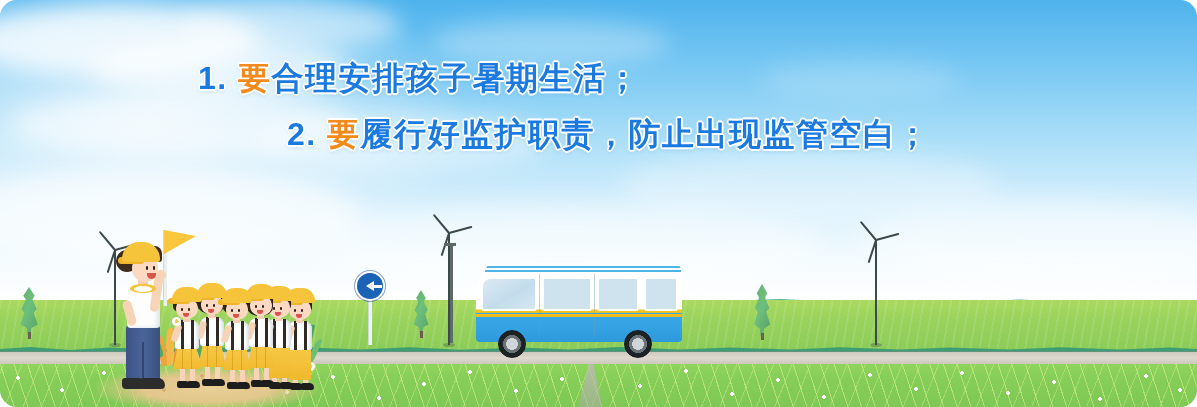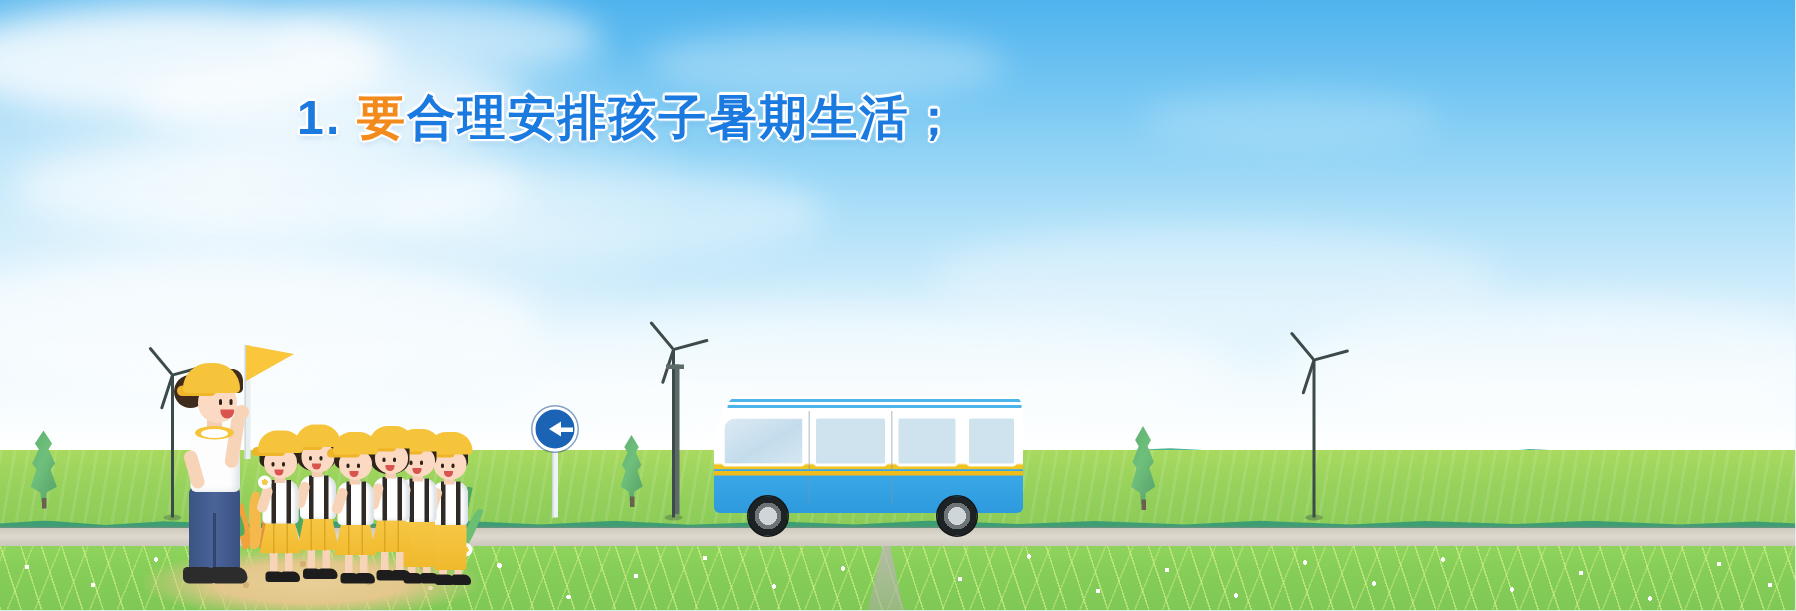--- a/index.html
+++ b/index.html
@@ -4,20 +4,21 @@
 <style>
   html,body{margin:0;padding:0;background:#fff;}
   body{font-family:"Liberation Sans","DejaVu Sans",sans-serif;}
 
   #banner{
     position:relative;
     width:1197px;
     height:407px;
     overflow:hidden;
     background:#bfe6fb;
+    border-radius:17px;
   }
 
   
   .sky{
     position:absolute;left:0;top:0;width:1197px;height:300px;
     background:
       linear-gradient(to bottom,
         rgba(79,179,237,1) 0%,
         rgba(120,200,243,1) 22%,
         rgba(170,222,248,1) 46%,
@@ -545,15 +546,19 @@
     <div class="k-mouth" style="left:11px;top:26px;"></div>
     <div class="k-brim"></div>
     <div class="k-cap"></div>
   </div>
 
   <div class="lines">
     <div class="line l1">
       <span class="num">1.</span>
       <span class="hl">要</span><span>合理安排孩子暑期生活；</span>
     </div>
+    <div class="line l2">
+      <span class="num">2.</span>
+      <span class="hl">要</span><span>履行好监护职责，防止出现监管空白；</span>
+    </div>
   </div>
 
 </div>
 
 </body></html>

